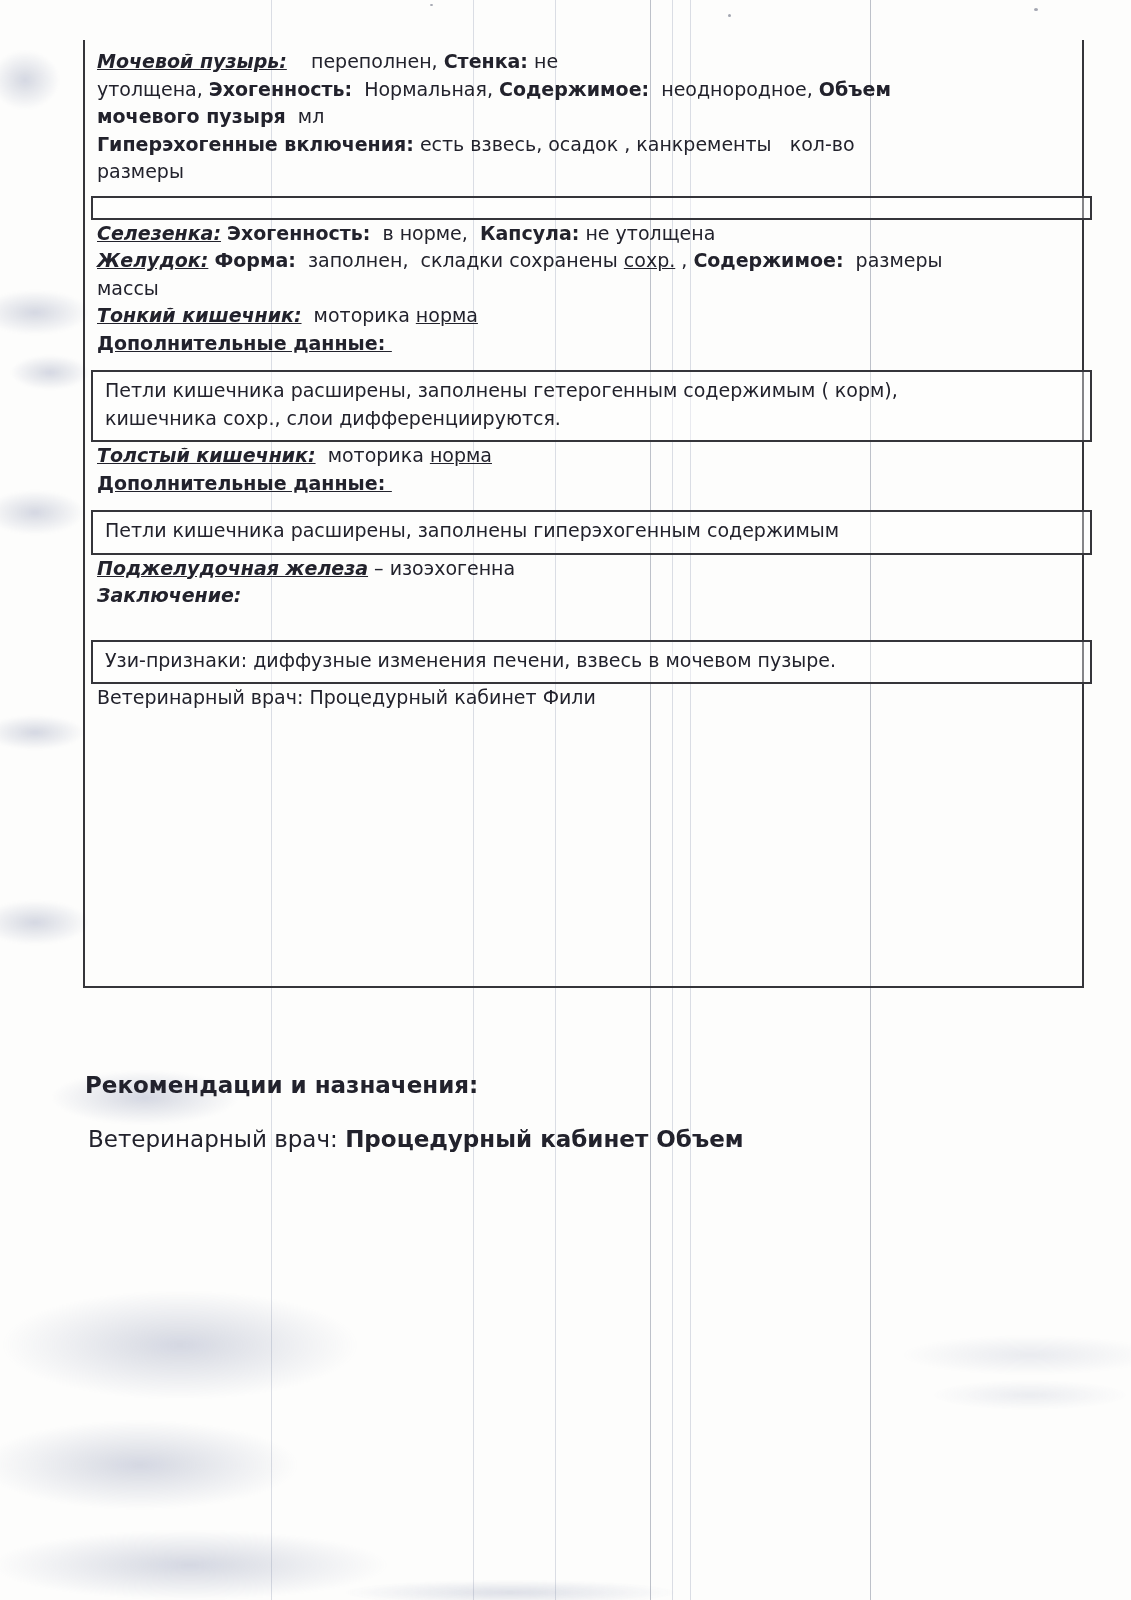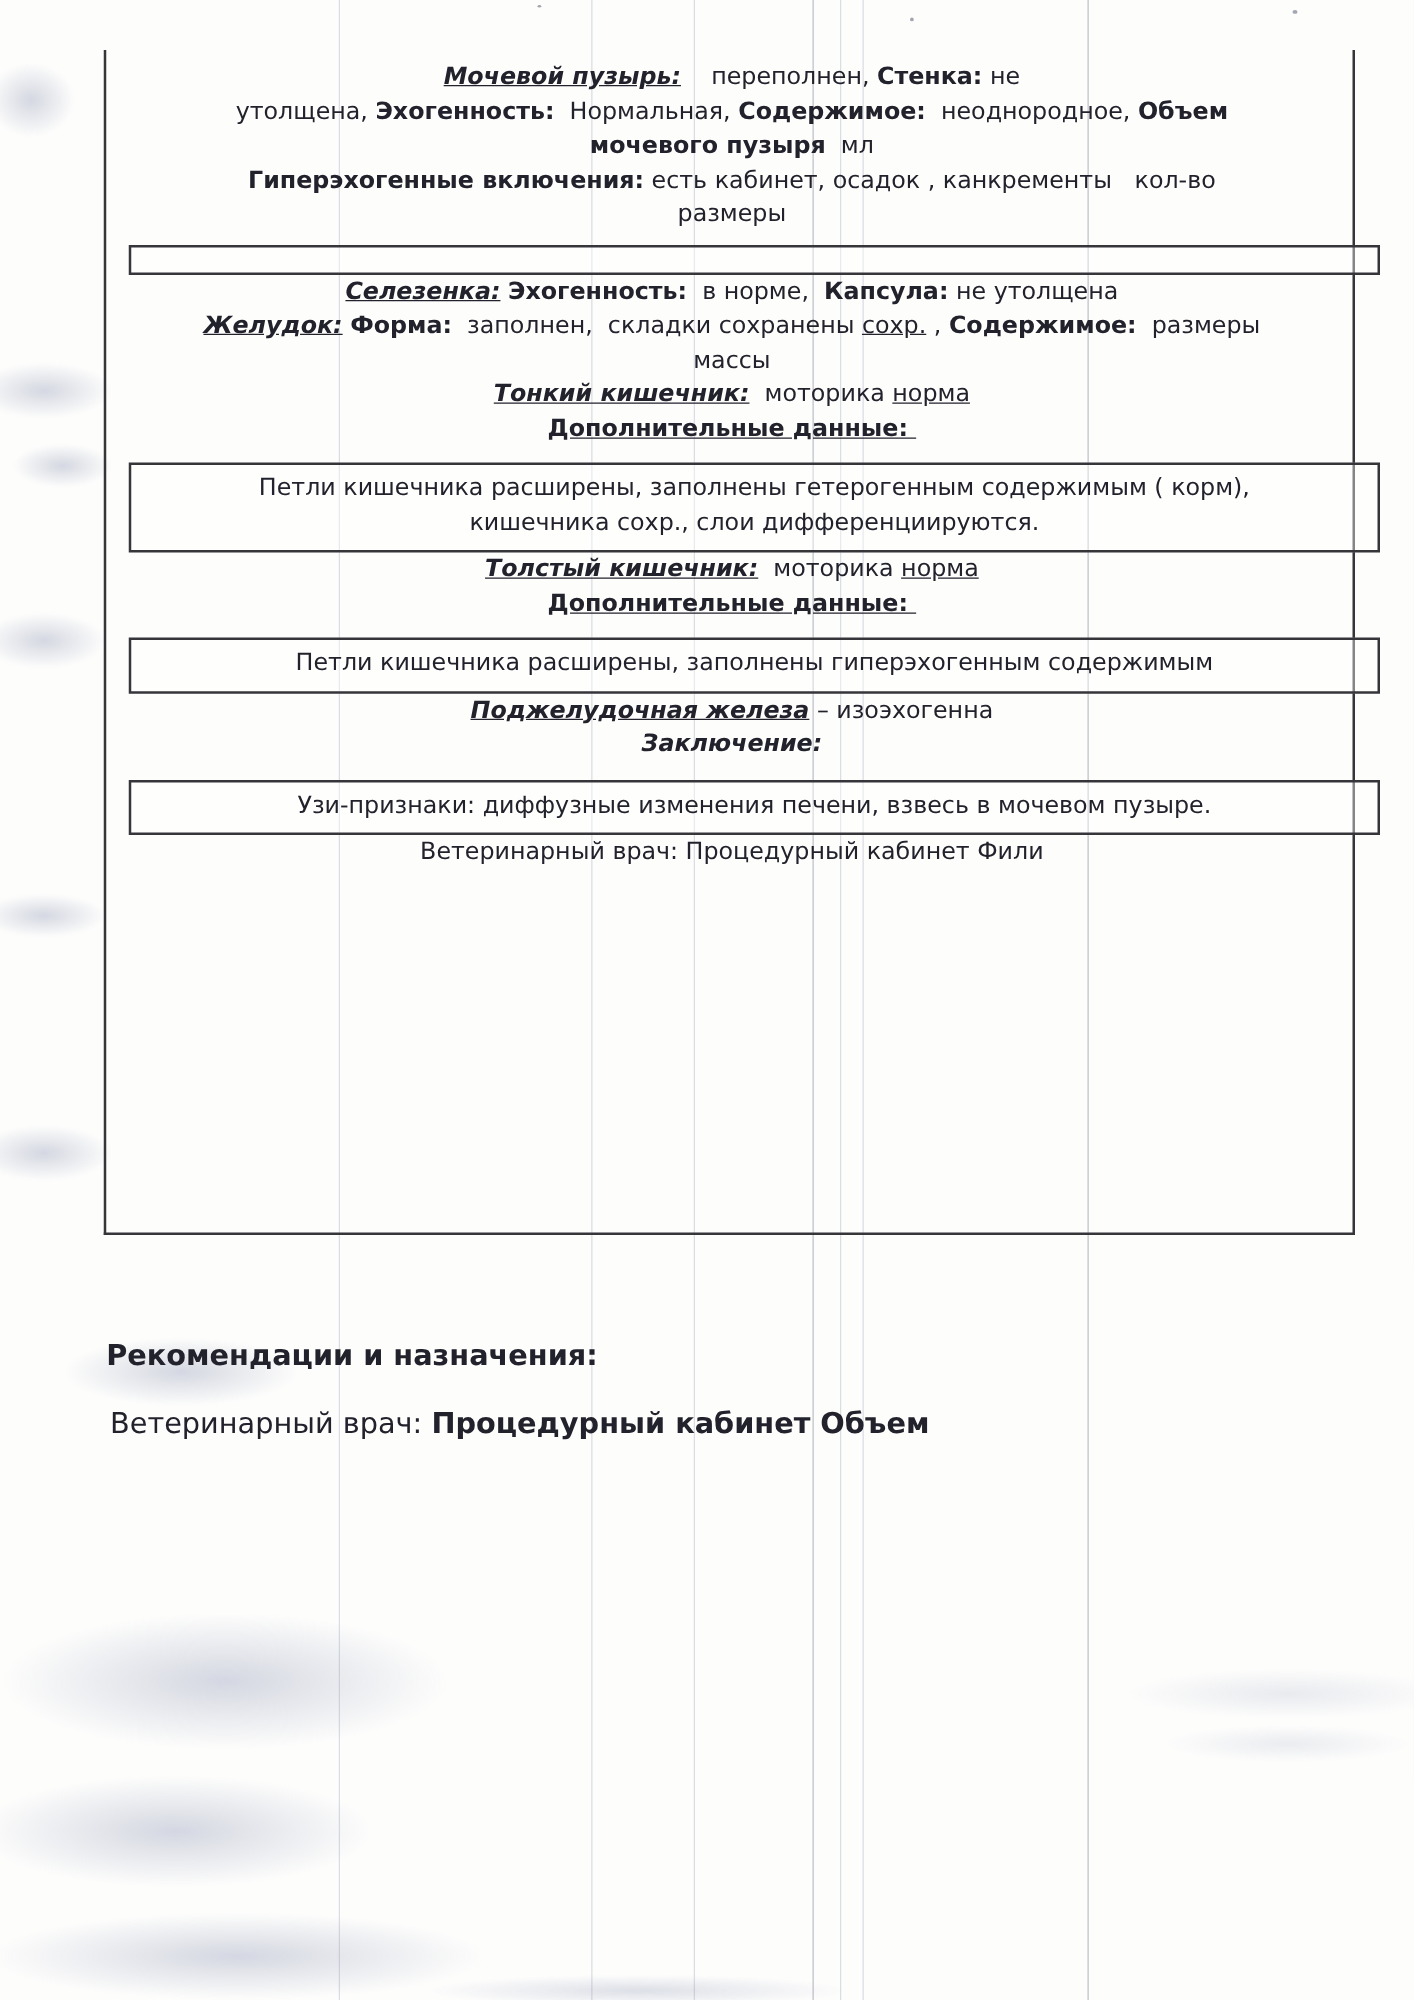--- a/index.html
+++ b/index.html
@@ -34,44 +34,43 @@
     pointer-events:none;
   }
   
   .report-box{
     position:absolute;
     left:83px;top:40px;
     width:1001px;height:948px;
     border:2px solid #35353a;
     border-top:none;
     box-sizing:border-box;
-    padding:8px 20px 0 24px;
+    padding:8px 20px 0 12px;
     background:transparent;
-    text-align:center;
   }
   p.line{
     margin:0;
     font-size:19px;
     line-height:27.5px;
     white-space:pre-wrap;
     color:#22222c;
   }
   .b{font-weight:bold;}
   .i{font-style:italic;}
   .u{text-decoration:underline;}
   .field-box{
     border:2px solid #35353a;
     box-sizing:border-box;
     margin-left:-6px;
     width:1001px;
     background:rgba(255,255,255,0.4);
   }
   .field-box p.line{padding:5px 12px 8px;}
   .empty-field{height:24px;}
-  .mt10{margin-top:10px;} .mt13{margin-top:13px;} .mt15{margin-top:14px;}
+  .mt10{margin-top:10px;} .mt13{margin-top:13px;} .mt15{margin-top:30px;}
   .mt16{margin-top:16px;} .mt18{margin-top:18px;} .mt20{margin-top:20px;} .mt24{margin-top:24px;} .mt42{margin-top:42px;}
   .below-box-text{
     position:absolute;
     font-size:23px;
     white-space:pre-wrap;
     color:#22222c;
   }
   #recommendations{left:85px;top:1072px;font-weight:bold;}
   #doctor-sign{left:88px;top:1126px;}
 </style>
@@ -103,21 +102,21 @@
   <div class="smudge" style="left:930px;top:1380px;width:200px;height:30px;opacity:.45"></div>
   <div class="speck" style="left:1034px;top:8px;width:4px;height:3px"></div>
   <div class="speck" style="left:728px;top:14px;width:3px;height:3px"></div>
   <div class="speck" style="left:430px;top:4px;width:3px;height:2px"></div>
   <div class="smudge" style="left:340px;top:1580px;width:340px;height:25px;opacity:.8"></div>
 
   <div class="report-box">
 
     <p class="line"><span class="b i u">Мочевой пузырь:</span><span>    переполнен, </span><span class="b">Стенка:</span><span> не</span><br><span>утолщена, </span><span class="b">Эхогенность:</span><span>  Нормальная, </span><span class="b">Содержимое:</span><span>  неоднородное, </span><span class="b">Объем</span><br><span class="b">мочевого пузыря</span><span>  мл</span></p>
 
-    <p class="line mt18"><span class="b">Гиперэхогенные включения:</span><span> есть кабинет, осадок , канкременты   кол-во</span><br><span>размеры</span></p>
+    <p class="line mt18"><span class="b">Гиперэхогенные включения:</span><span> есть взвесь, осадок , канкременты   кол-во</span><br><span>размеры</span></p>
 
     <div class="field-box empty-field mt10"></div>
 
     <p class="line mt18"><span class="b i u">Селезенка:</span><span> </span><span class="b">Эхогенность:</span><span>  в норме,  </span><span class="b">Капсула:</span><span> не утолщена</span></p>
 
     <p class="line mt18"><span class="b i u">Желудок:</span><span> </span><span class="b">Форма:</span><span>  заполнен,  складки сохранены </span><span class="u">сохр.</span><span> , </span><span class="b">Содержимое:</span><span>  размеры</span><br><span>массы</span></p>
 
     <p class="line mt16"><span class="b i u">Тонкий кишечник:</span><span>  моторика </span><span class="u">норма</span></p>
 
     <p class="line mt20"><span class="b u">Дополнительные данные: </span></p>

